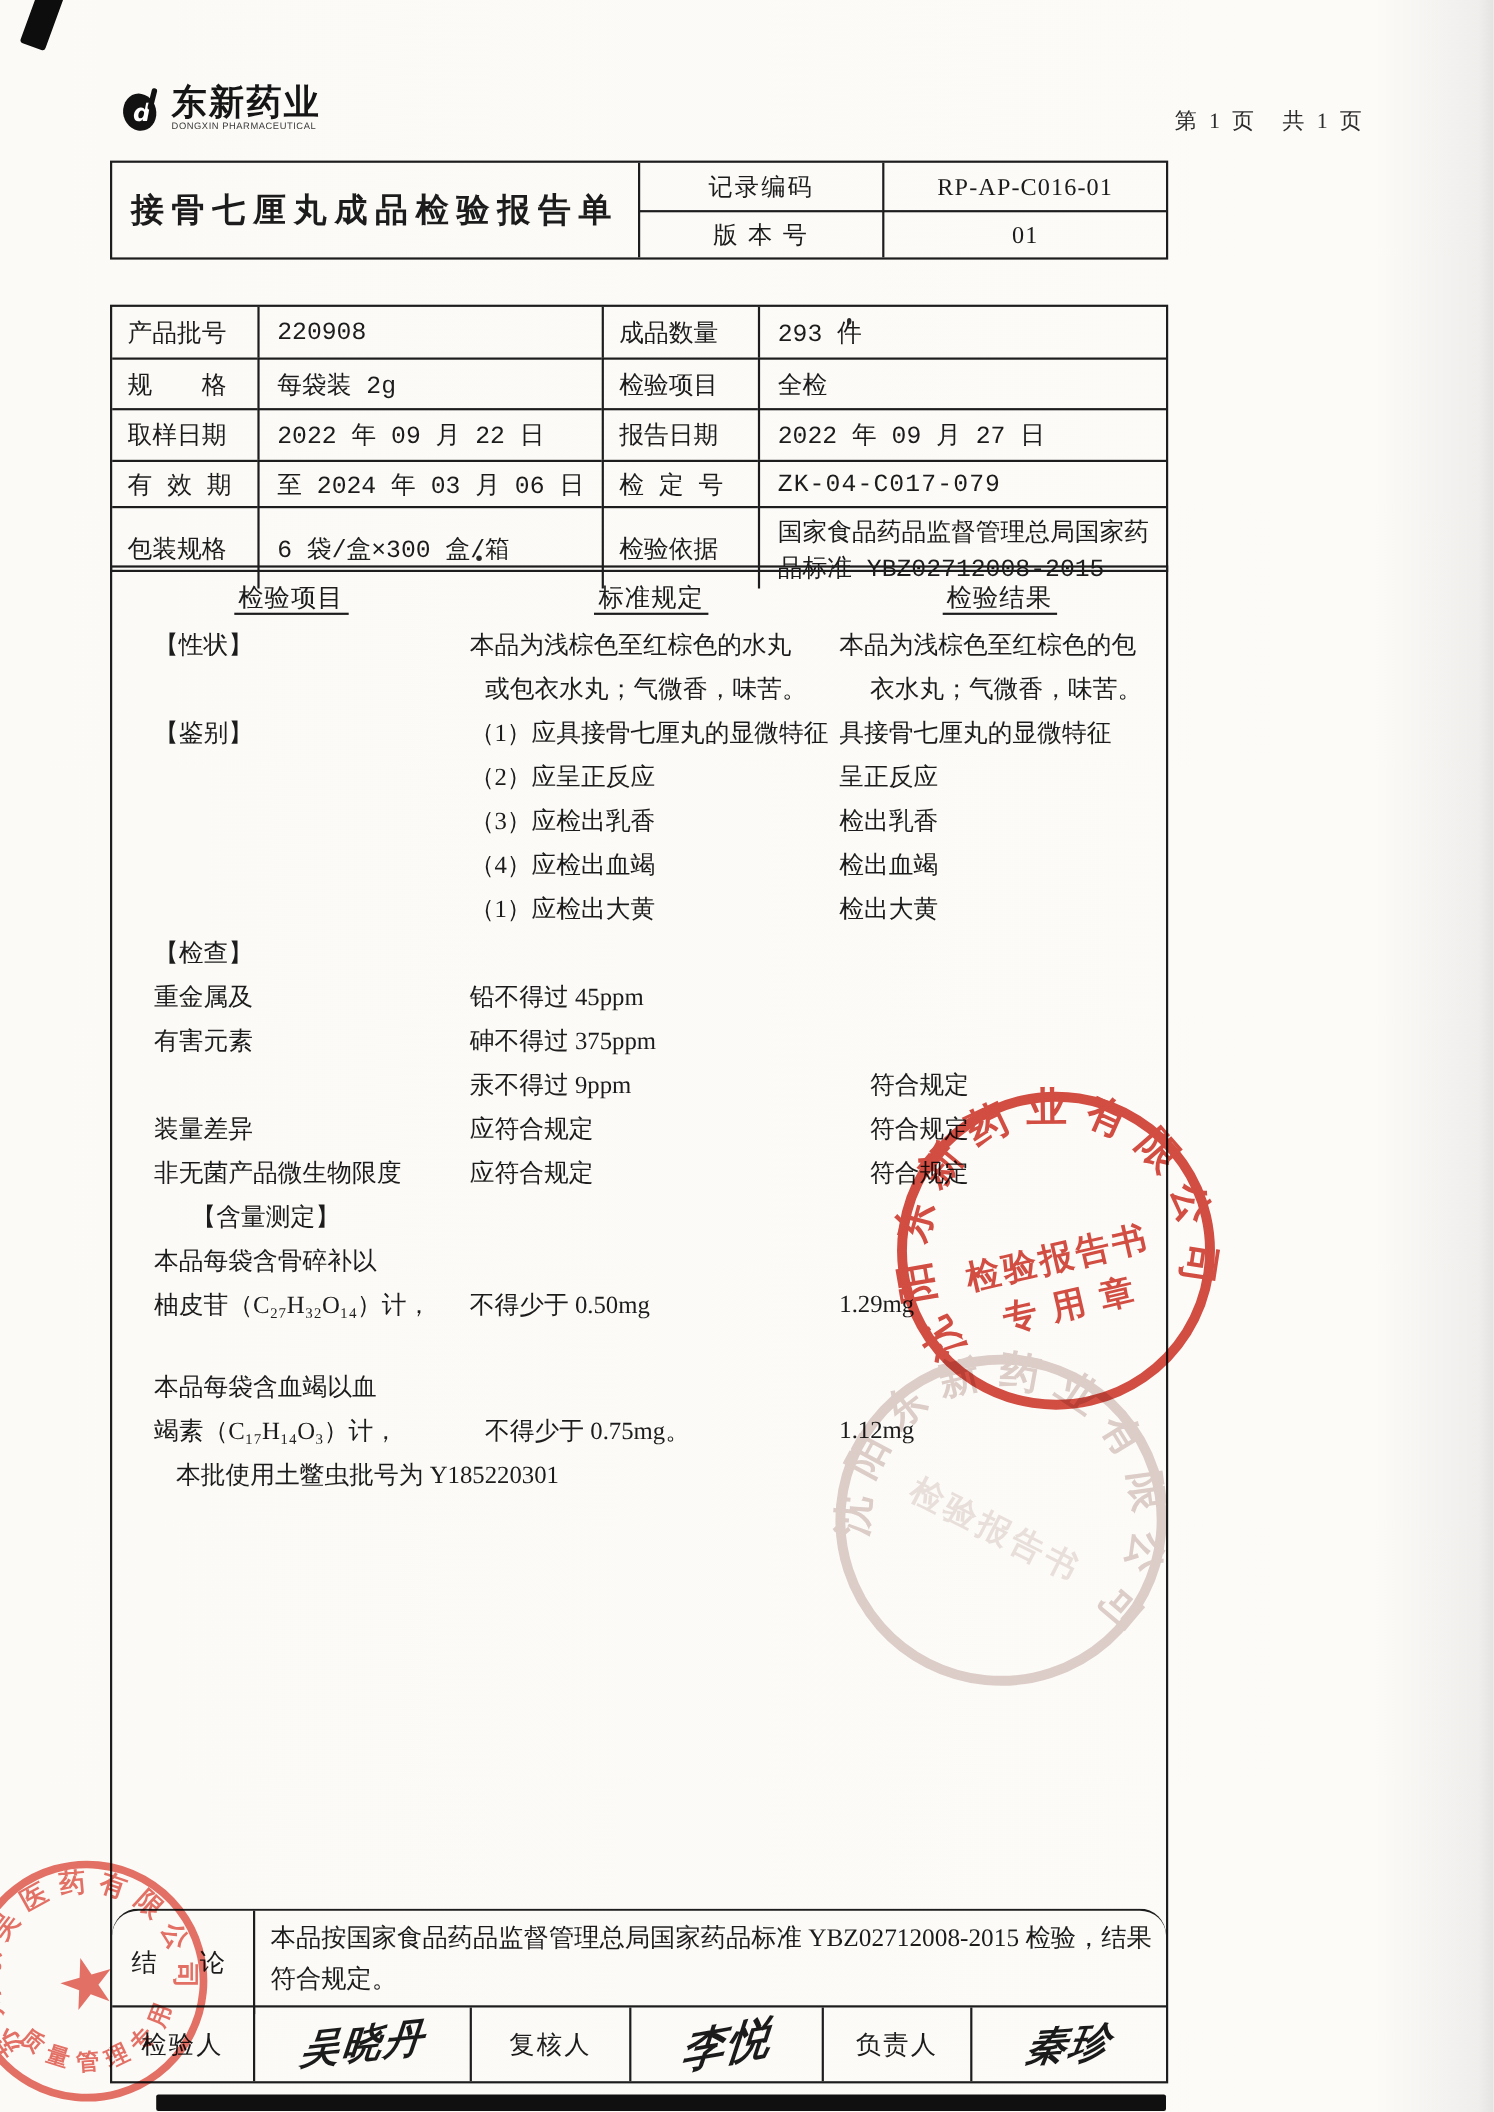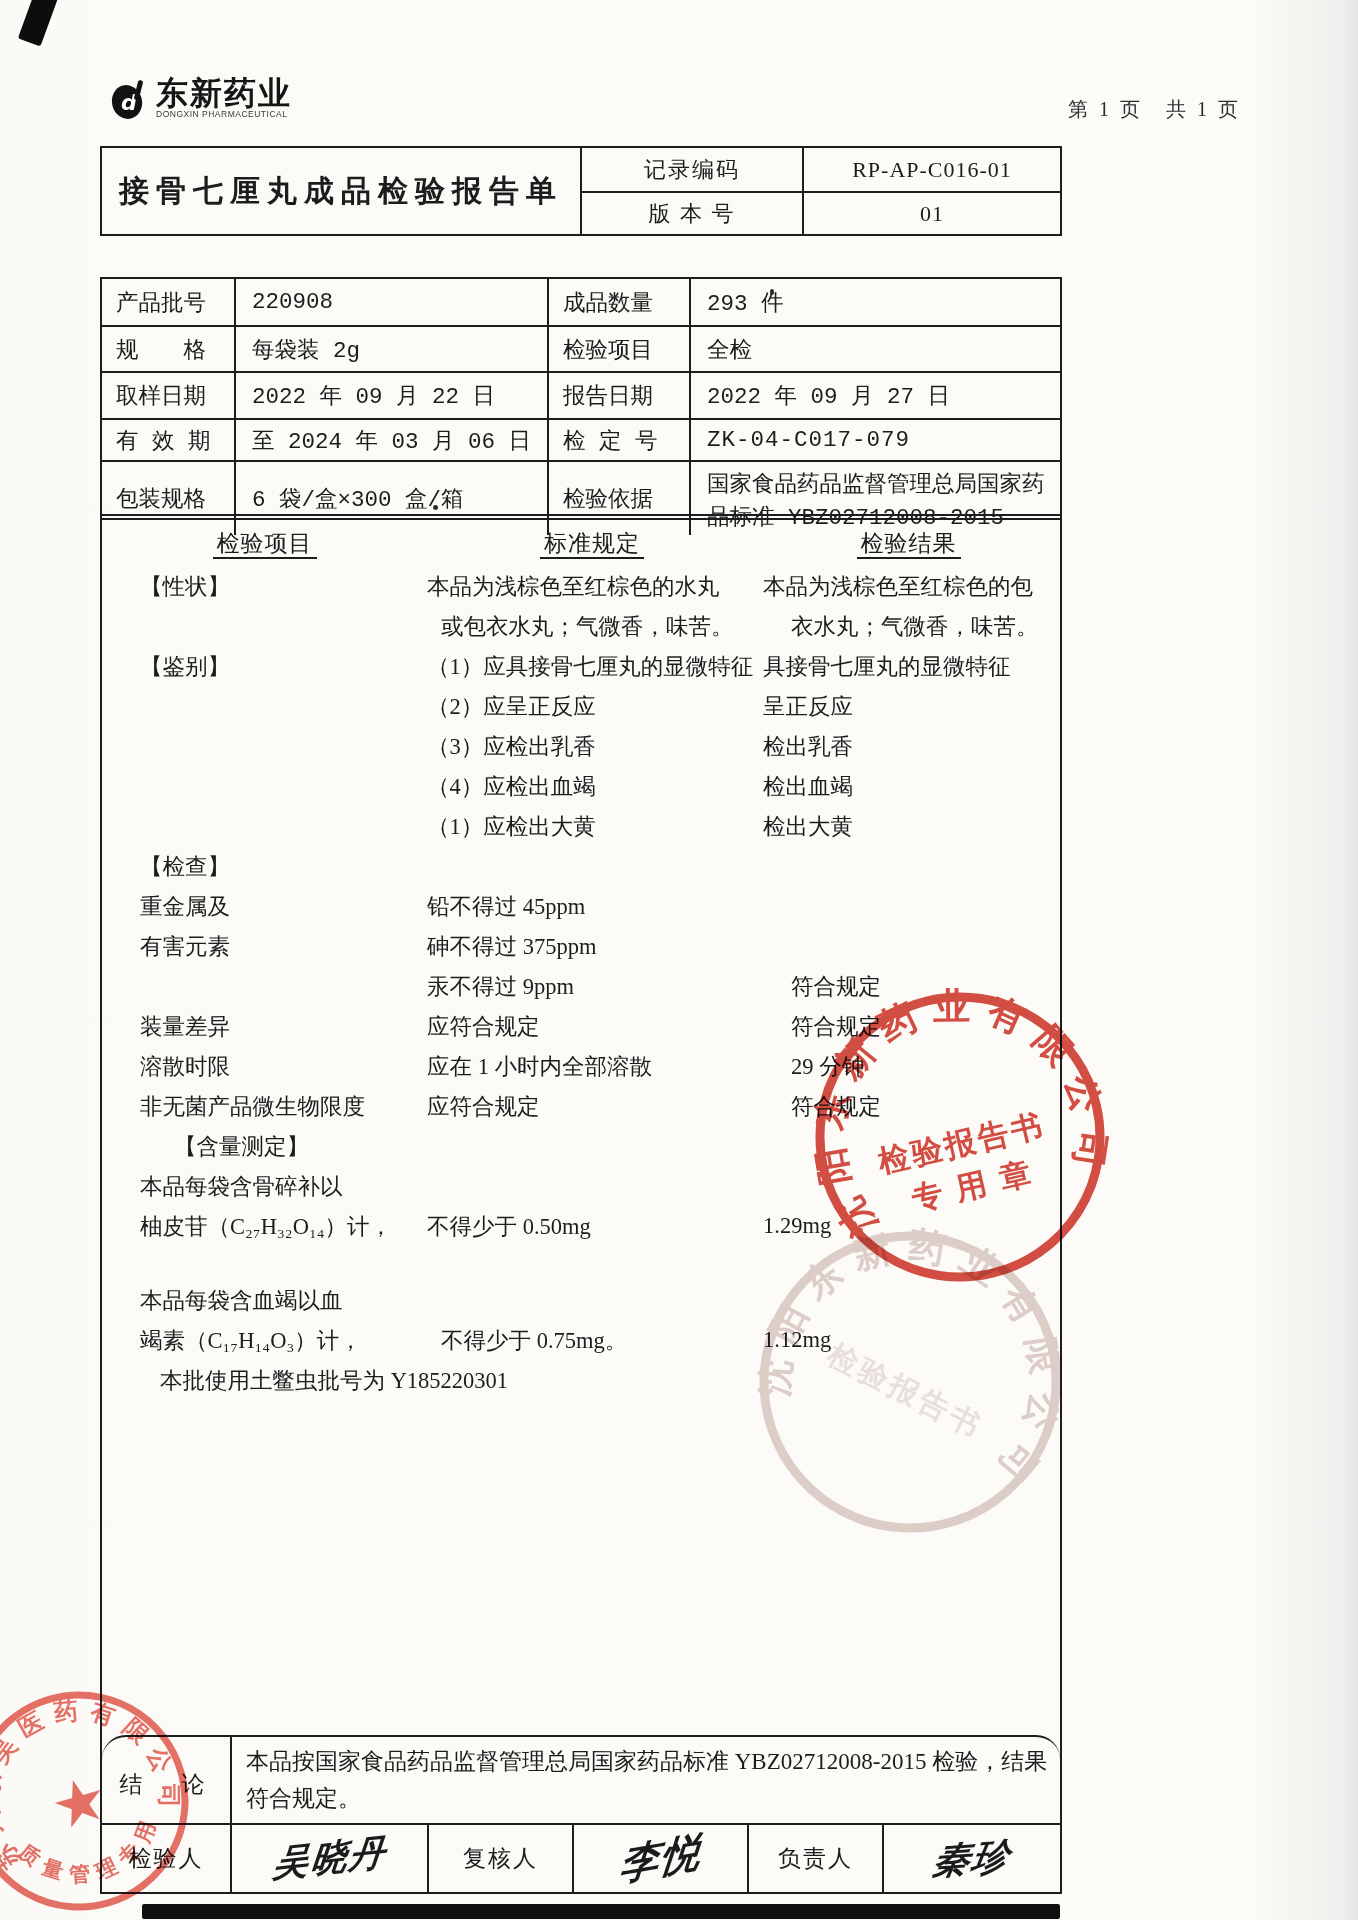--- a/index.html
+++ b/index.html
@@ -192,25 +192,20 @@
     </div>
     <div class="insp-row res-indent">
       <div class="c-item"></div>
       <div class="c-std">汞不得过 9ppm</div>
       <div class="c-res">符合规定</div>
     </div>
     <div class="insp-row res-indent">
       <div class="c-item">装量差异</div>
       <div class="c-std">应符合规定</div>
       <div class="c-res">符合规定</div>
-    </div>
-    <div class="insp-row res-indent">
-      <div class="c-item">溶散时限</div>
-      <div class="c-std">应在 1 小时内全部溶散</div>
-      <div class="c-res">29 分钟</div>
     </div>
     <div class="insp-row res-indent">
       <div class="c-item">非无菌产品微生物限度</div>
       <div class="c-std">应符合规定</div>
       <div class="c-res">符合规定</div>
     </div>
     <div class="insp-row indent-1">
       <div class="c-item">【含量测定】</div>
       <div class="c-std"></div>
       <div class="c-res"></div>

